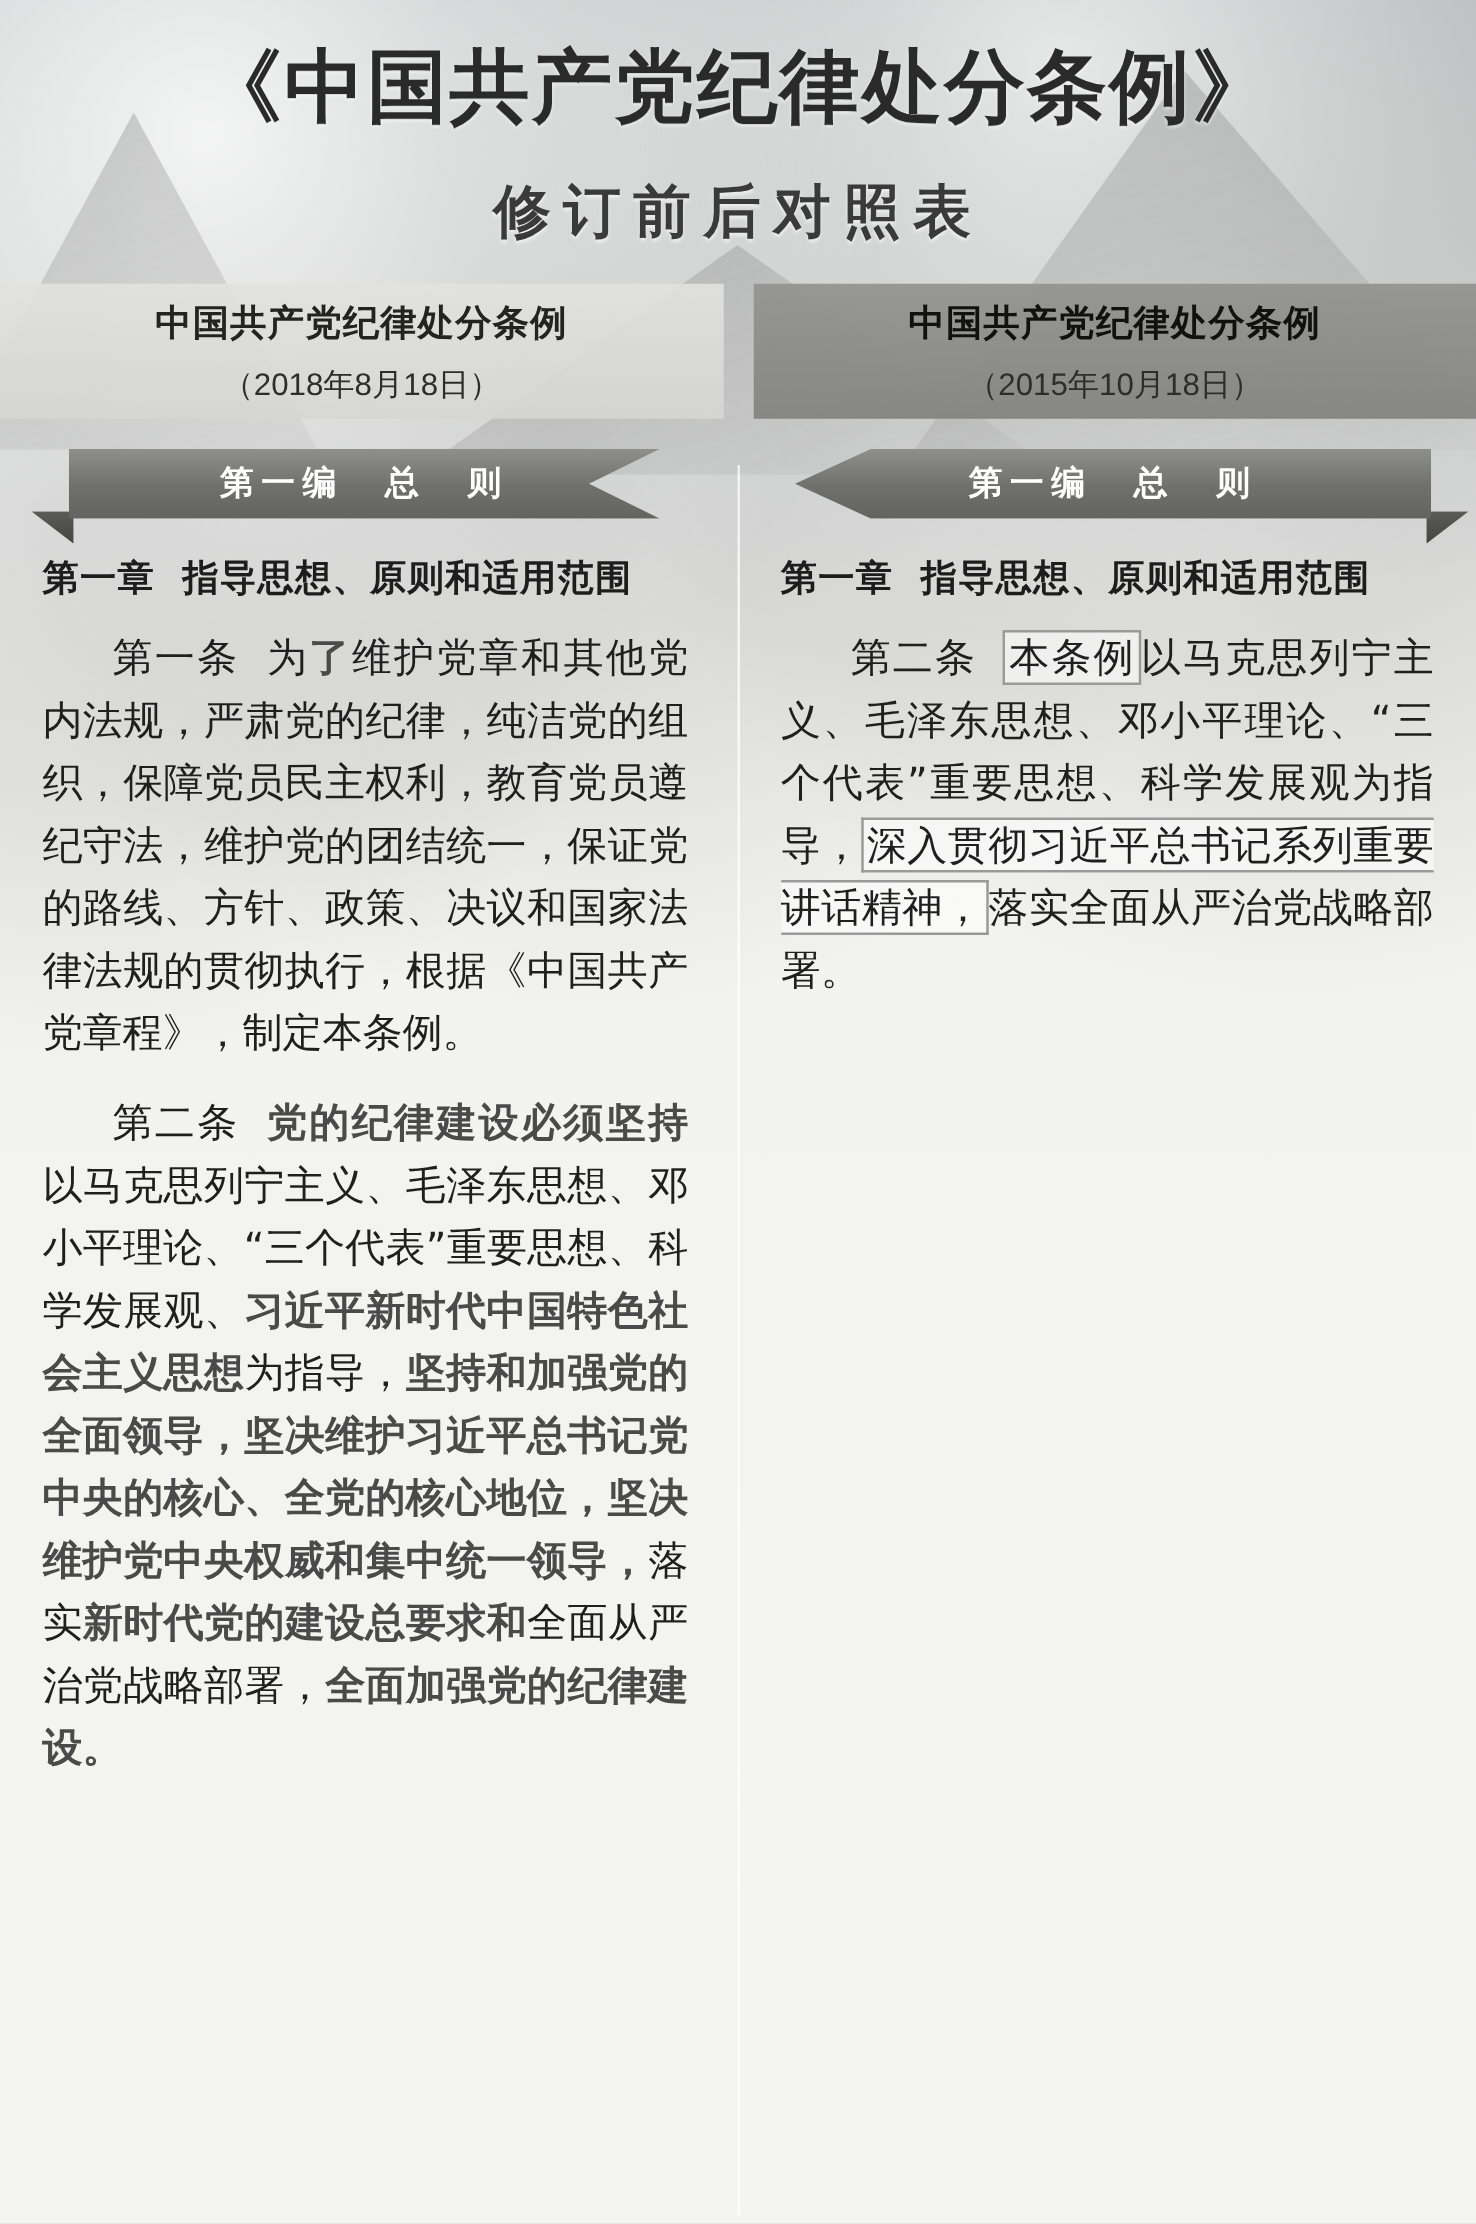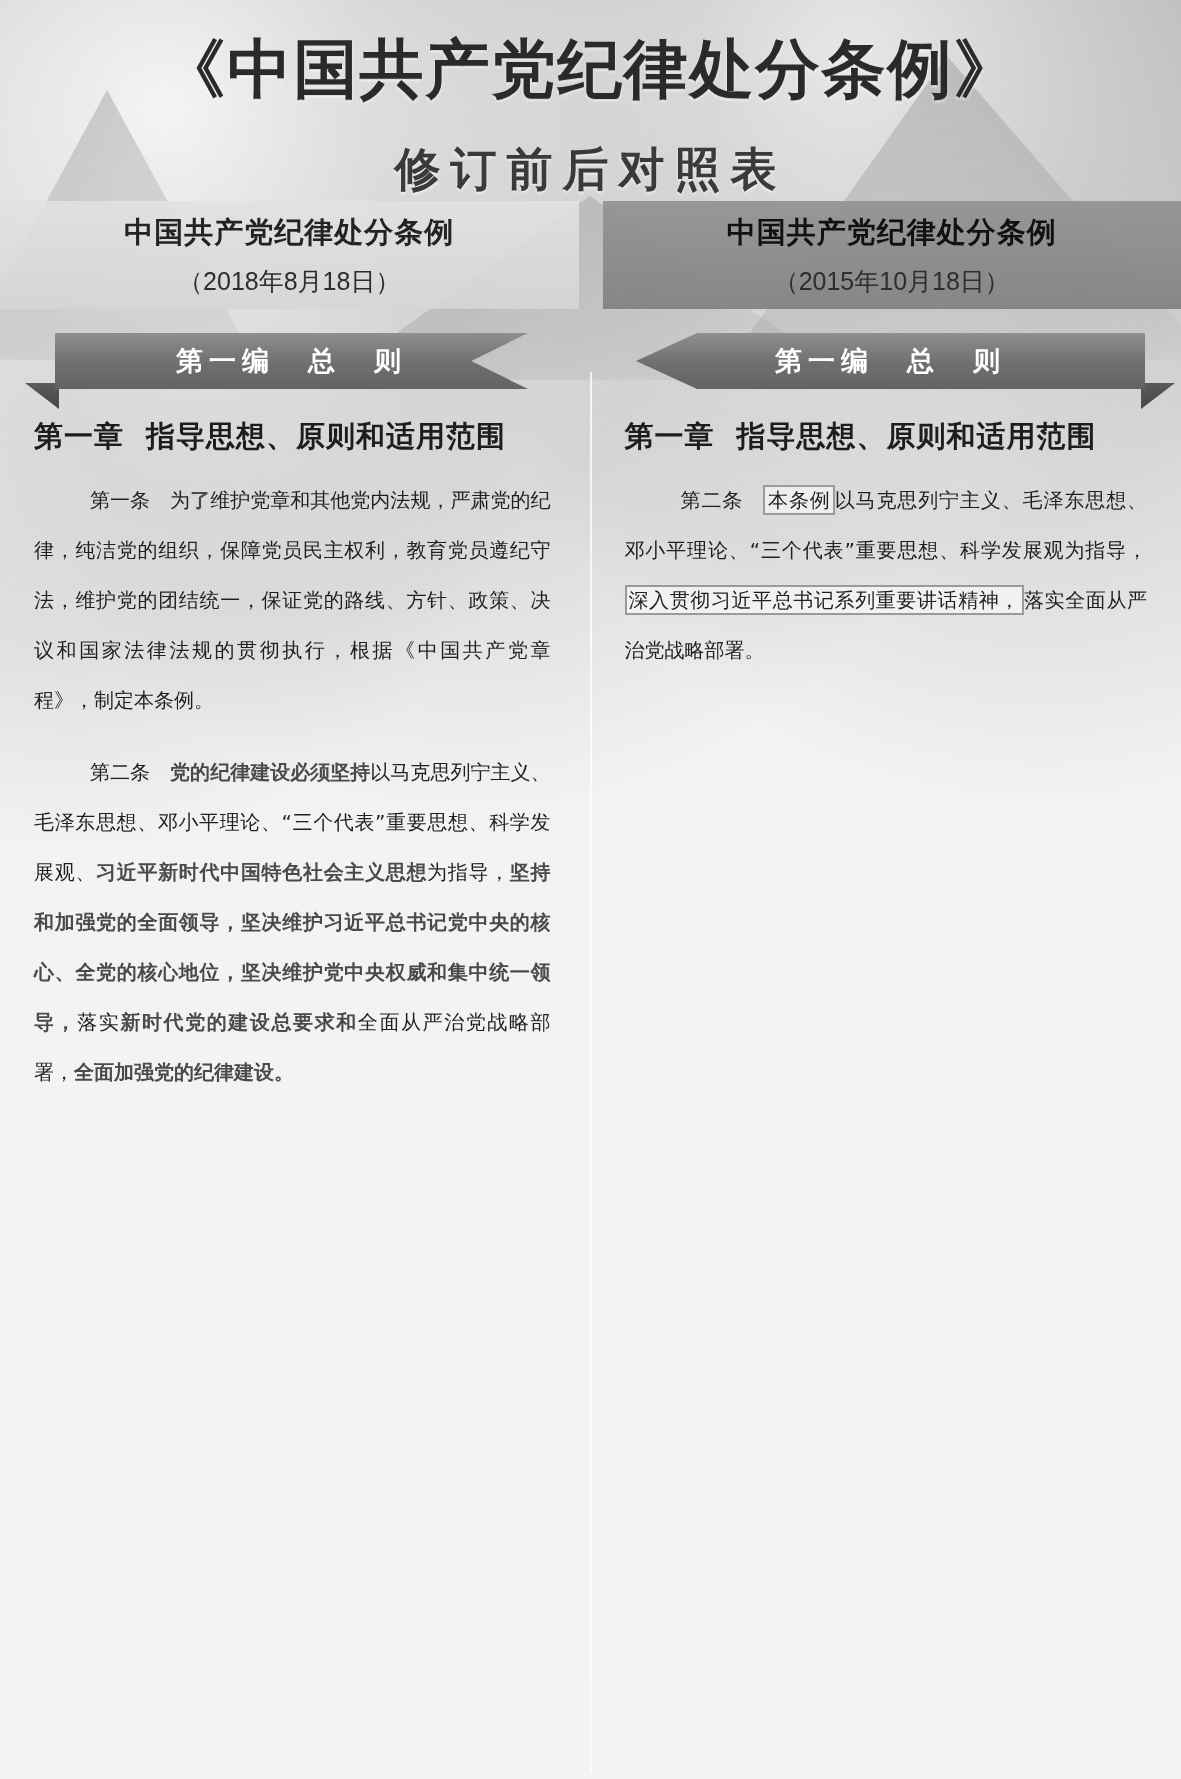--- a/index.html
+++ b/index.html
@@ -89,20 +89,21 @@
     height: 30px;
     border: 2px solid #8d8d8d;
     background: #ffffff;
     vertical-align: -6px;
     margin: 0 10px;
   }
 
   
   .col-heads {
     display: flex;
+    margin-top: 26px;
     height: 108px;
     gap: 24px;
   }
   .col-head {
     width: 50%;
     box-sizing: border-box;
     text-align: center;
     padding-top: 12px;
   }
   .col-head.left {
@@ -192,21 +193,21 @@
     font-family: "DejaVu Sans", sans-serif;
     font-weight: bold;
     font-size: 29px;
     color: #1d1d1d;
     margin-bottom: 18px;
     letter-spacing: 1px;
   }
   .chapter .cgap { display: inline-block; width: 22px; }
 
   .para {
-    font-size: 20px;
+    font-size: 32px;
     line-height: 50px;
     text-indent: 56px;
     color: #1f1f1f;
     margin-bottom: 22px;
     text-align: justify;
     font-family: "DejaVu Sans", sans-serif;
   }
   .para .lbl {
     font-weight: normal;
   }

